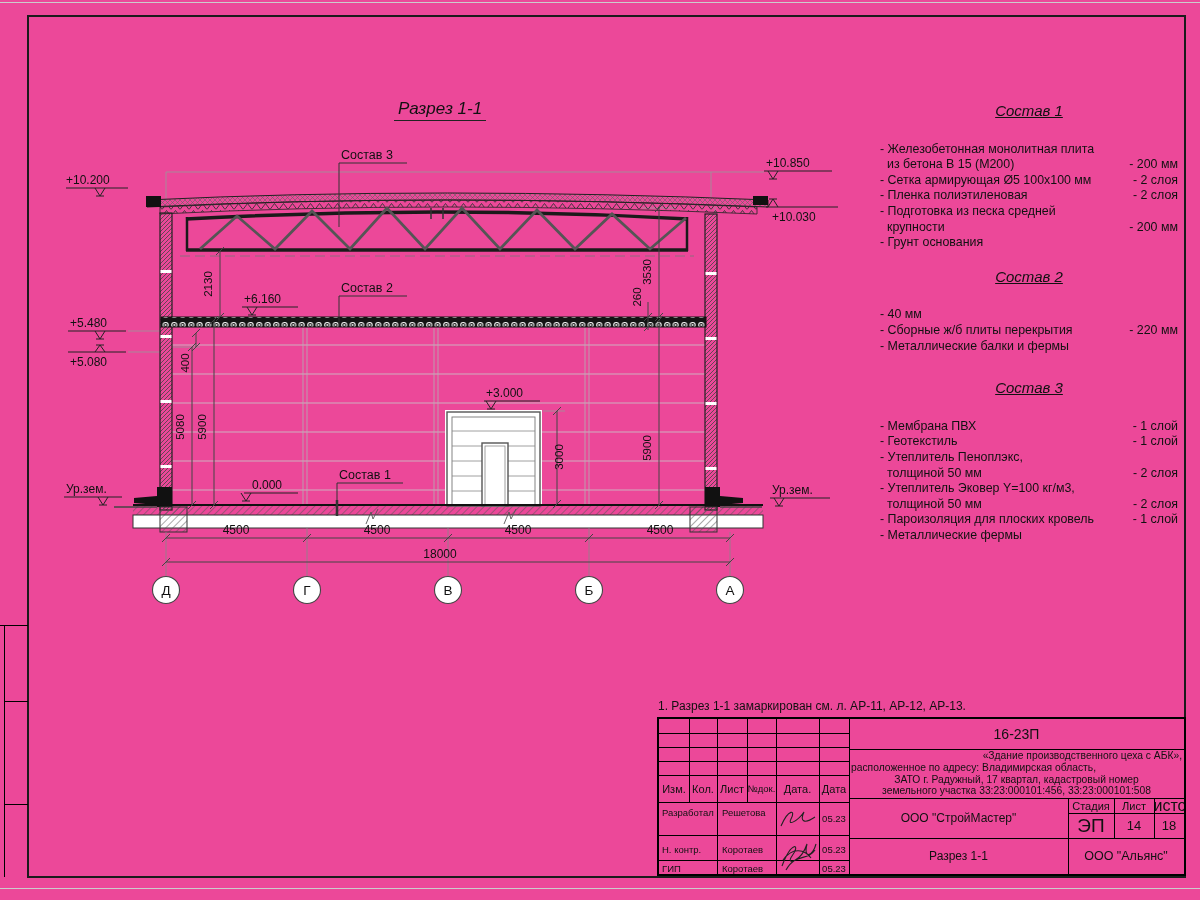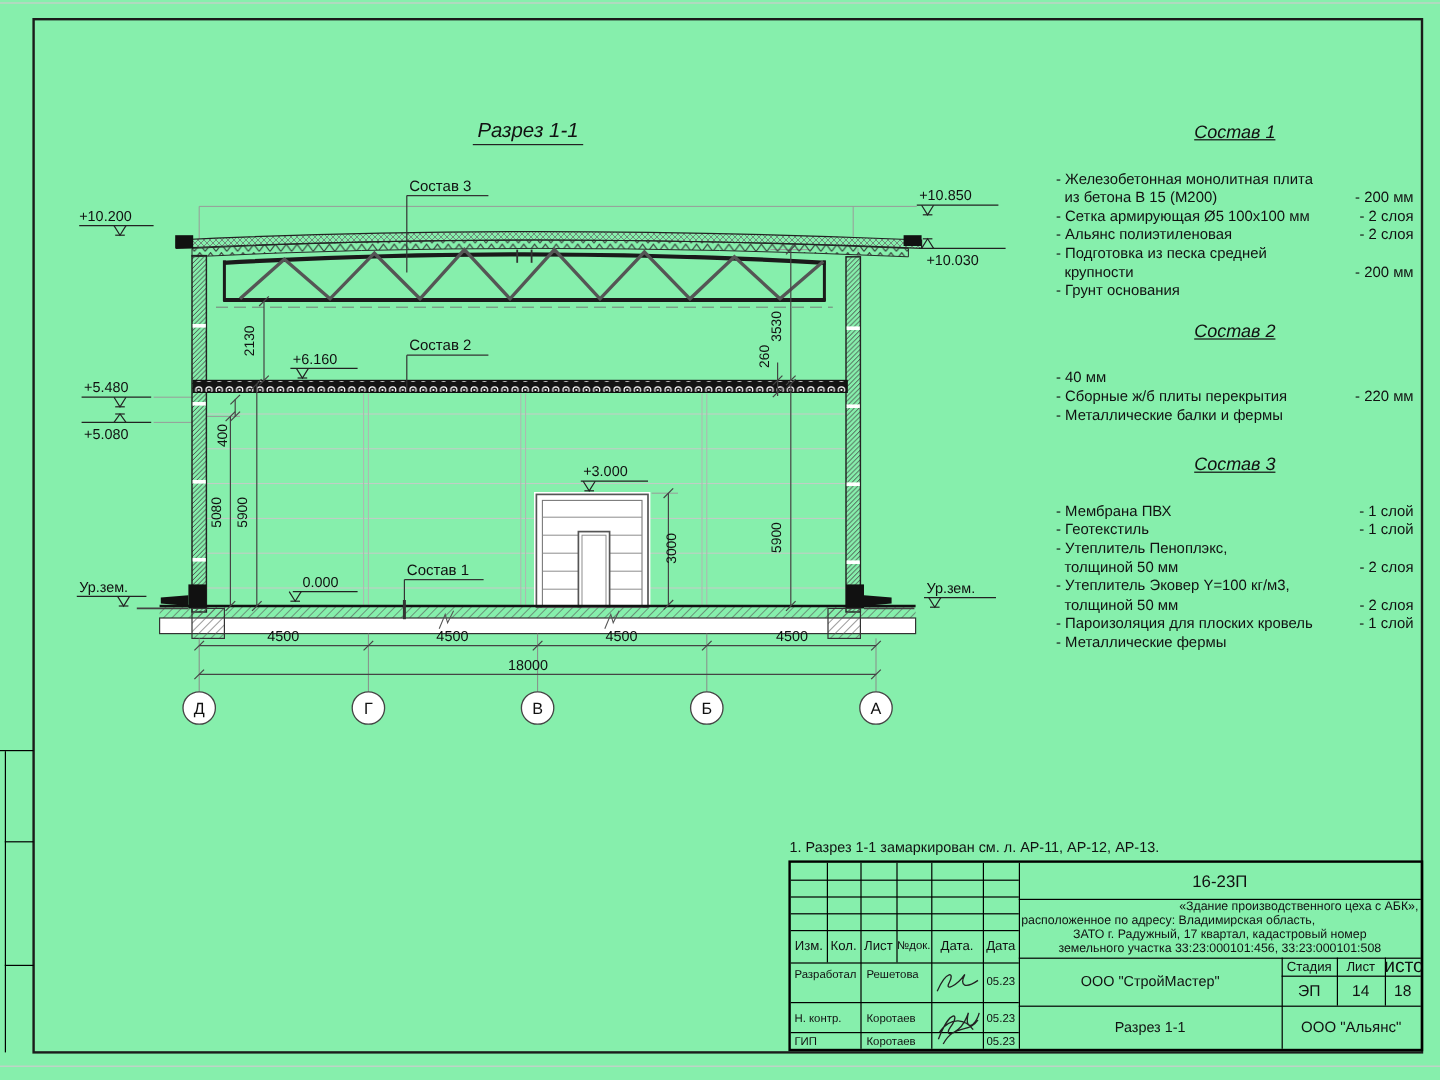--- a/index.html
+++ b/index.html
@@ -1,16 +1,16 @@
 <!DOCTYPE html>
 <html><head>
 <meta charset="utf-8">
 <style>
   html,body{margin:0;padding:0;background:#fff}
-  #page{position:relative;width:1200px;height:900px;background:#86efac;overflow:hidden;
+  #page{position:relative;width:1200px;height:900px;background:#ec4899;overflow:hidden;
         font-family:"Liberation Sans",sans-serif;color:#111}
   .paper-line{position:absolute;left:0;width:1200px;height:1px;background:#ccc}
   .frame{position:absolute;left:27px;top:15px;width:1159px;height:863px;
          border:2px solid #1b1b1b;box-sizing:border-box}
   
   .strip{position:absolute;left:0;top:625px;width:28px;height:251px;border-top:1px solid #000}
   .strip .v{position:absolute;left:4px;top:0;width:1px;height:251px;background:#000}
   .strip .h1{position:absolute;left:4px;top:75px;width:24px;height:1px;background:#000}
   .strip .h2{position:absolute;left:4px;top:178px;width:24px;height:1px;background:#000}
   
@@ -352,21 +352,21 @@
       <div class="val">- 200 мм</div>
     </div>
     <div class="comp-item">
       <div class="lines">
             <div>- Сетка армирующая Ø5 100х100 мм</div>
           </div>
       <div class="val">- 2 слоя</div>
     </div>
     <div class="comp-item">
       <div class="lines">
-            <div>- Альянс полиэтиленовая</div>
+            <div>- Пленка полиэтиленовая</div>
           </div>
       <div class="val">-  2 слоя</div>
     </div>
     <div class="comp-item">
       <div class="lines">
             <div>- Подготовка из песка средней</div>
         <div class="l2">крупности</div>
           </div>
       <div class="val">- 200 мм</div>
     </div>
@@ -492,19 +492,19 @@
     <div style="text-align:right">«Здание производственного цеха с АБК»,</div>
     <div style="text-align:left">расположенное по адресу: Владимирская область,</div>
     <div style="text-align:center">ЗАТО г. Радужный, 17 квартал, кадастровый номер</div>
     <div style="text-align:center">земельного участка 33:23:000101:456, 33:23:000101:508</div>
   </div>
   <div class="cell" style="left:190px;top:79px;width:219px;height:40px;font-size:12px">ООО "СтройМастер"</div>
   <div class="cell" style="left:190px;top:119px;width:219px;height:36px;font-size:12px">Разрез 1-1</div>
   <div class="cell" style="left:409px;top:79px;width:46px;height:15px">Стадия</div>
   <div class="cell" style="left:455px;top:79px;width:40px;height:15px">Лист</div>
   <div class="cell" style="left:495px;top:79px;width:30px;height:15px;font-size:16px">Листов</div>
-  <div class="cell" style="left:409px;top:94px;width:46px;height:25px;font-size:13px">ЭП</div>
+  <div class="cell" style="left:409px;top:94px;width:46px;height:25px;font-size:19px">ЭП</div>
   <div class="cell" style="left:455px;top:94px;width:40px;height:25px;font-size:13px">14</div>
   <div class="cell" style="left:495px;top:94px;width:30px;height:25px;font-size:13px">18</div>
   <div class="cell" style="left:409px;top:119px;width:116px;height:36px;font-size:12.5px">ООО "Альянс"</div>
 </div>
 
 </div>
 
 </body></html>

